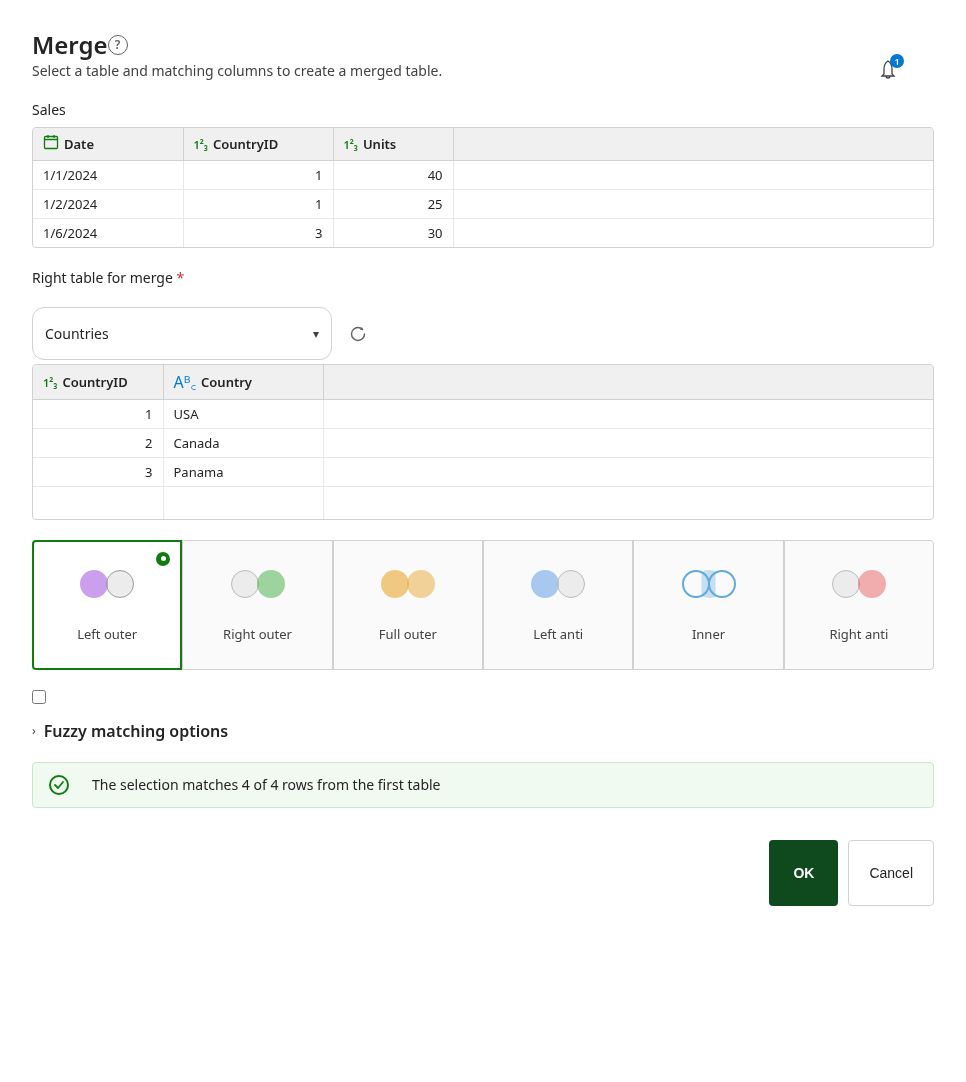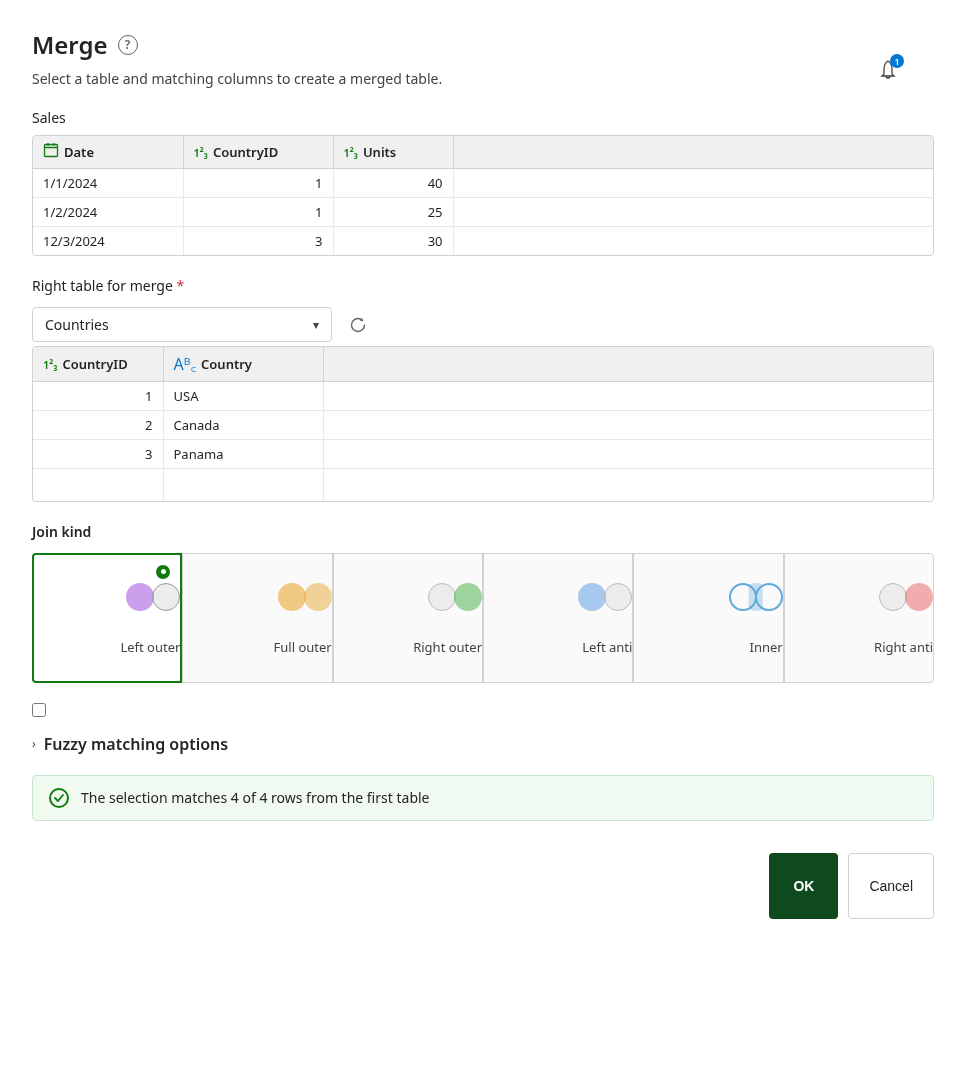--- a/index.html
+++ b/index.html
@@ -11,22 +11,20 @@
       width: 966px;
       min-height: 1082px;
       padding: 28px 32px 32px 32px;
     }
 
     .page-title {
       font-size: 24px;
       font-weight: 600;
       display: flex;
       align-items: center;
-      gap: 10px;
-      margin-bottom: 8px;
     }
 
     .help-icon {
       width: 20px;
       height: 20px;
       border: 1.5px solid #616161;
       border-radius: 50%;
       display: inline-flex;
       align-items: center;
       justify-content: center;
@@ -115,39 +113,39 @@
     .col-type-abc {
       color: #0078d4;
       font-size: 16px;
       font-weight: 400;
     }
 
     .section-row {
       display: flex;
       align-items: center;
       justify-content: space-between;
-      margin-bottom: 12px;
+      margin-bottom: 20px;
     }
 
     .required-star {
       color: #d13438;
     }
 
     .dropdown-container {
       display: flex;
       align-items: center;
       gap: 12px;
       margin-bottom: 4px;
     }
 
     .dropdown {
       width: 300px;
       border: 1px solid #d1d1d1;
-      border-radius: 4px;
-      padding: 7px 12px;
+      border-radius: 12px;
+      padding: 16px 12px;
       display: flex;
       align-items: center;
       justify-content: space-between;
       cursor: pointer;
       background: #fff;
       font-size: 14px;
     }
 
     .dropdown-chevron {
       color: #424242;
@@ -176,21 +174,21 @@
       gap: 0;
       margin-bottom: 20px;
     }
 
     .join-option {
       width: 153px;
       height: 130px;
       border: 1px solid #d1d1d1;
       display: flex;
       flex-direction: column;
-      align-items: flex-end;
+      align-items: center;
       justify-content: center;
       cursor: pointer;
       position: relative;
       background: #fafafa;
       gap: 24px;
     }
 
     .join-option:first-child {
       border-radius: 4px 0 0 4px;
     }
@@ -281,21 +279,21 @@
       font-weight: 600;
     }
 
     .status-bar {
       background: #f0faf0;
       border: 1px solid #c8e6c9;
       border-radius: 4px;
       padding: 12px 16px;
       display: flex;
       align-items: center;
-      gap: 12px;
+      gap: 23px;
       margin-bottom: 32px;
     }
 
     .status-check {
       width: 20px;
       height: 20px;
       border: 2px solid #107c10;
       border-radius: 50%;
       display: flex;
       align-items: center;
@@ -451,21 +449,21 @@
           <td>40</td>
           <td></td>
         </tr>
         <tr>
           <td class="text-left">1/2/2024</td>
           <td>1</td>
           <td>25</td>
           <td></td>
         </tr>
         <tr>
-          <td class="text-left">12/3/2024</td>
+          <td class="text-left">1/6/2024</td>
           <td>3</td>
           <td>30</td>
           <td></td>
         </tr>
       </tbody>
     </table>
   </div>
 
   <div class="section-row">
     <span>
@@ -524,47 +522,46 @@
         </tr>
         <tr>
           <td style="height:32px"></td>
           <td></td>
           <td></td>
         </tr>
       </tbody>
     </table>
   </div>
 
-  <p class="join-kind-label">Join kind</p>
 
   <div class="join-options">
 
     <div class="join-option selected">
       <div class="selected-dot"></div>
       <div class="venn">
         <div class="venn-circle venn-left" style="background: rgba(160,80,220,0.55);"></div>
         <div class="venn-circle venn-right" style="background: rgba(180,180,180,0.25); border: 1.5px solid #999;"></div>
       </div>
       <span class="join-option-label">Left outer</span>
     </div>
 
     <div class="join-option">
       <div class="venn">
+        <div class="venn-circle venn-left" style="background: rgba(180,180,180,0.2); border: 1.5px solid #bbb;"></div>
+        <div class="venn-circle venn-right" style="background: rgba(80,180,80,0.55);"></div>
+      </div>
+      <span class="join-option-label">Right outer</span>
+    </div>
+
+    <div class="join-option">
+      <div class="venn">
         <div class="venn-circle venn-left" style="background: rgba(230,160,30,0.55);"></div>
         <div class="venn-circle venn-right" style="background: rgba(230,160,30,0.45);"></div>
       </div>
       <span class="join-option-label">Full outer</span>
-    </div>
-
-    <div class="join-option">
-      <div class="venn">
-        <div class="venn-circle venn-left" style="background: rgba(180,180,180,0.2); border: 1.5px solid #bbb;"></div>
-        <div class="venn-circle venn-right" style="background: rgba(80,180,80,0.55);"></div>
-      </div>
-      <span class="join-option-label">Right outer</span>
     </div>
 
     <div class="join-option">
       <div class="venn">
         <div class="venn-circle venn-left" style="background: rgba(100,160,230,0.55);"></div>
         <div class="venn-circle venn-right" style="background: rgba(180,180,180,0.2); border: 1.5px solid #bbb;"></div>
       </div>
       <span class="join-option-label">Left anti</span>
     </div>
 

